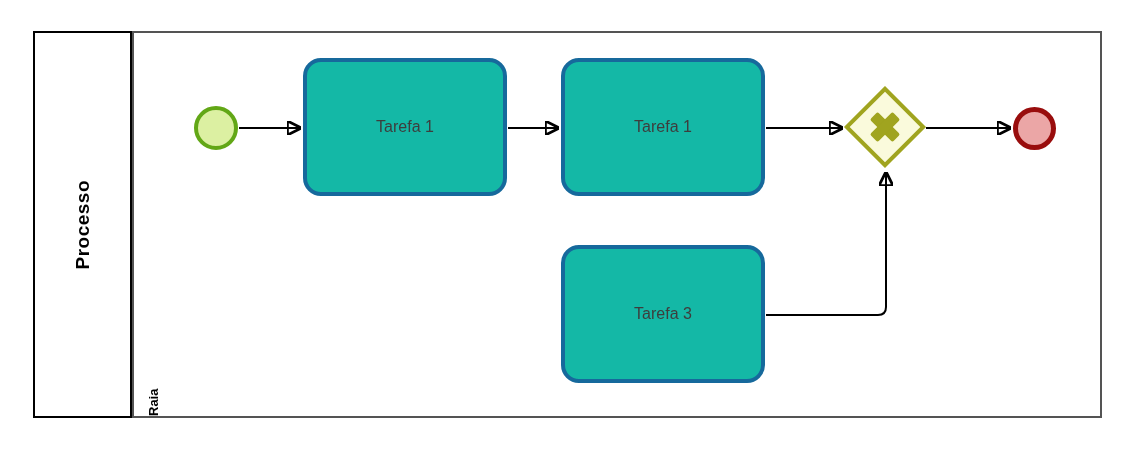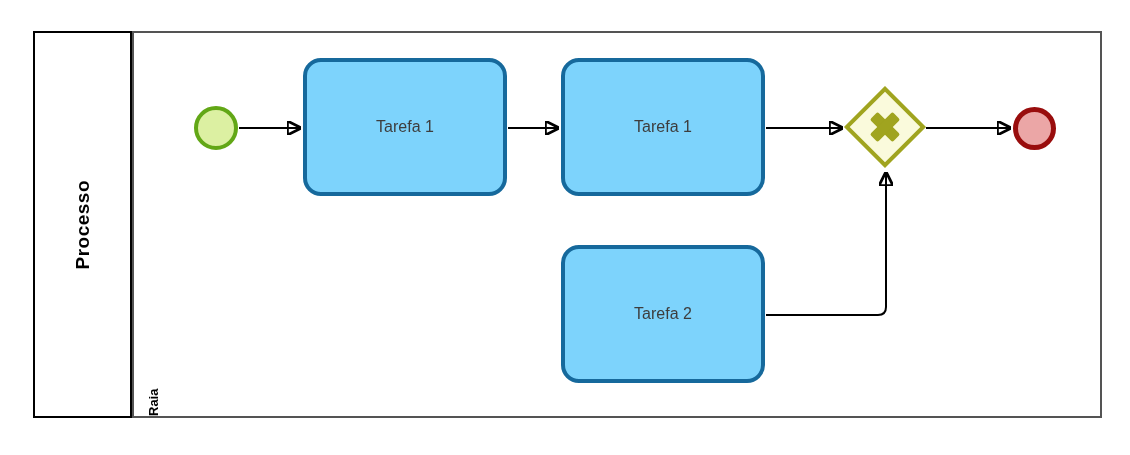--- a/index.html
+++ b/index.html
@@ -80,21 +80,21 @@
     width: 43px; height: 43px;
     border: 5px solid #990d0d;
     border-radius: 50%;
     background: #eba6a6;
   }
   .task {
     position: absolute;
     width: 204px; height: 138px;
     border: 4px solid #16699c;
     border-radius: 18px;
-    background: #7dd3fc;
+    background: #14b8a6;
     display: flex; align-items: center; justify-content: center;
     font-size: 16px;
     color: #3d3d3d;
   }
   .task-1 { left: 303px; top: 58px; }
   .task-2 { left: 561px; top: 58px; }
   .task-3 { left: 561px; top: 245px; }
 
   .gateway {
     position: absolute;
@@ -148,21 +148,21 @@
 
   <div class="start-event"></div>
 
   <div class="task task-1">
     <span>Tarefa 1</span>
   </div>
   <div class="task task-2">
     <span>Tarefa 1</span>
   </div>
   <div class="task task-3">
-    <span>Tarefa 2</span>
+    <span>Tarefa 3</span>
   </div>
 
   <div class="gateway">
     <div class="xbar h"></div>
     <div class="xbar v"></div>
   </div>
 
   <div class="end-event"></div>
 
 </div>

